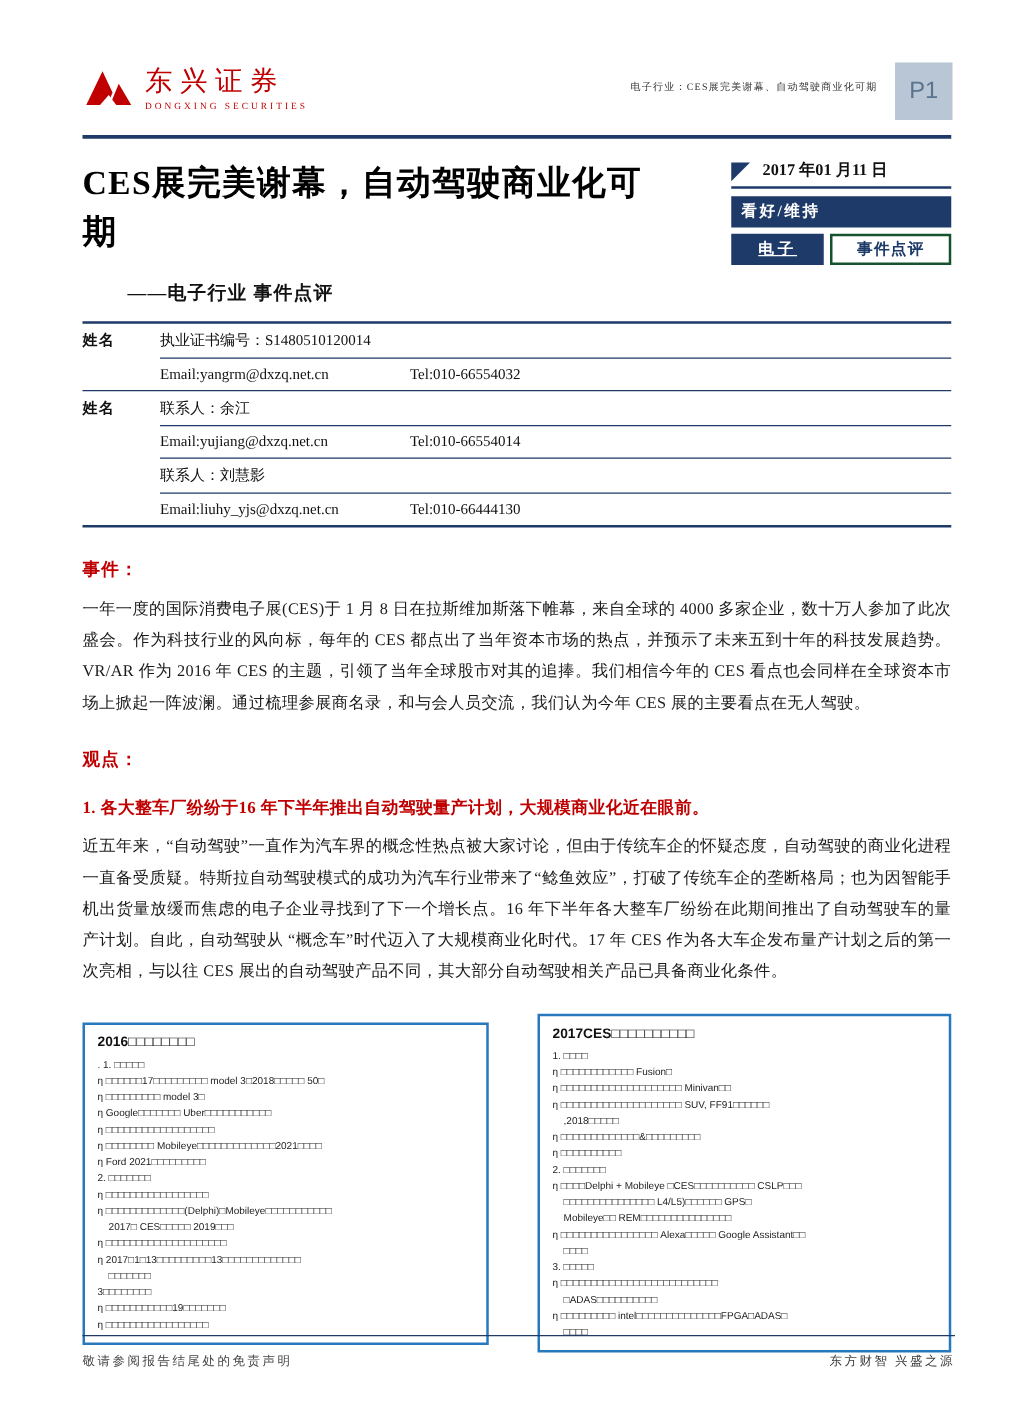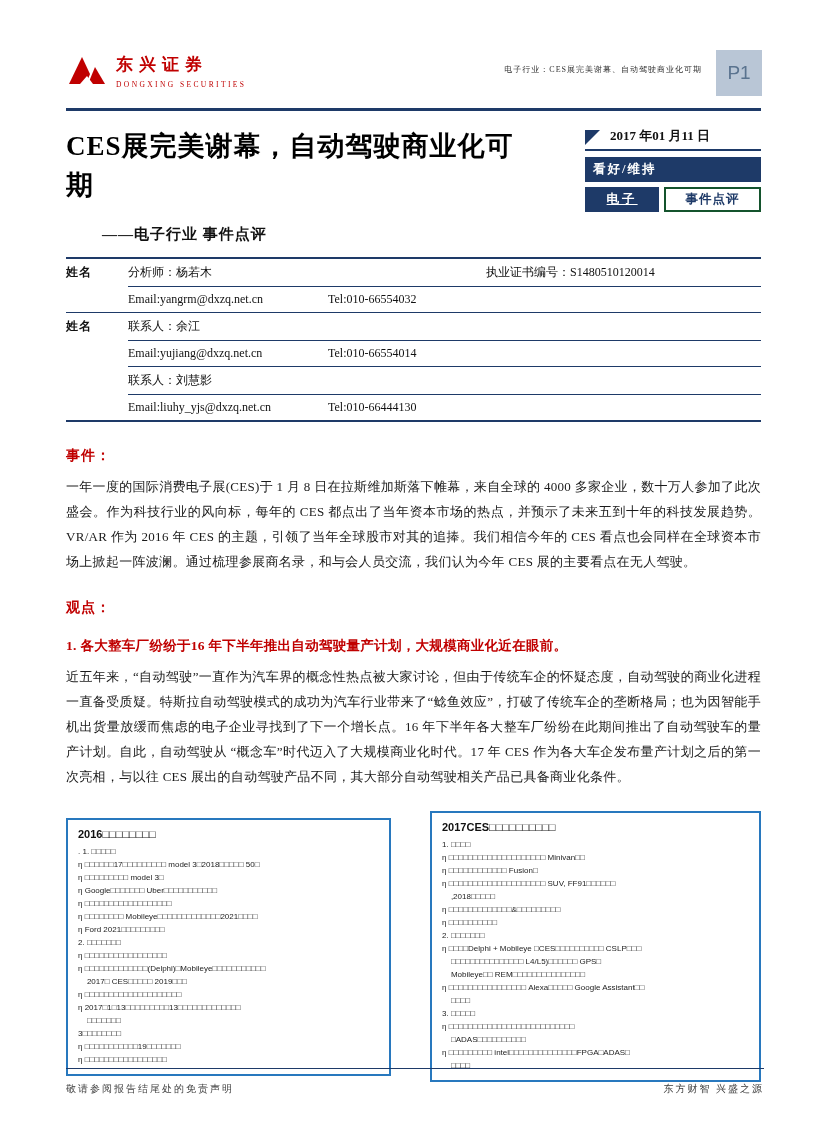--- a/index.html
+++ b/index.html
@@ -6,21 +6,21 @@
   html,body { background:#ffffff; }
   .page {
     position:relative; width:827px; height:1122px; margin:0 auto;
     background:#ffffff; overflow:hidden;
     font-family:"Liberation Serif", serif; color:#111;
   }
   
   .hdr { display:flex; align-items:flex-start; padding:50px 65px 0 66px; }
   .logo-wrap { display:flex; align-items:center; }
   .logo-icon { width:42px; height:42px; margin-right:8px; }
-  .brand-cn { font-size:17px; font-weight:bold; color:#c00000; letter-spacing:6px; line-height:24px; }
+  .brand-cn { font-size:22px; font-weight:normal; color:#c00000; letter-spacing:6px; line-height:24px; }
   .brand-en { font-size:7.5px; color:#c00000; letter-spacing:2.4px; margin-top:3px; }
   .hdr-right { margin-left:auto; display:flex; align-items:flex-start; }
   .hdr-right-text { text-align:right; padding-top:6px; }
   .series { color:#1e3a68; font-weight:bold; font-size:17px; letter-spacing:1px; }
   .hdr-sub { font-size:8px; color:#333; margin-top:8px; letter-spacing:1px; }
   .p1-badge {
     width:46px; height:46px; margin-left:14px; background:#b9c6d6; color:#5a738f;
     font-family:"Liberation Sans", sans-serif; font-size:19px;
     display:flex; align-items:center; justify-content:center;
   }
@@ -100,21 +100,20 @@
         <div class="tag-ind">电子</div>
         <div class="tag-doc">事件点评</div>
       </div>
     </div>
   </div>
   <div class="subheading">——电子行业 事件点评</div>
 
   <div class="atable">
     <div class="arow r1">
       <span class="alabel">姓名</span>
-      <span class="aname">分析师：杨若木</span>
       <span class="aextra">执业证书编号：S1480510120014</span>
     </div>
     <div class="sep ind"></div>
     <div class="arow r2">
       <span class="alabel"></span>
       <span class="aname">Email:yangrm@dxzq.net.cn</span>
       <span class="aextra">Tel:010-66554032</span>
     </div>
     <div class="sep"></div>
     <div class="arow r3">
@@ -170,22 +169,22 @@
           <div class="box-line">    □□□□□□□</div>
           <div class="box-line">3□□□□□□□□</div>
           <div class="box-line">η □□□□□□□□□□□19□□□□□□□</div>
           <div class="box-line">η □□□□□□□□□□□□□□□□□</div>
         </div>
     </div>
     <div class="hbox rt">
       <div class="box-title">2017CES□□□□□□□□□□</div>
       <div>
           <div class="box-line">1. □□□□</div>
+          <div class="box-line">η □□□□□□□□□□□□ Fusion□</div>
           <div class="box-line">η □□□□□□□□□□□□□□□□□□□□ Minivan□□</div>
-          <div class="box-line">η □□□□□□□□□□□□ Fusion□</div>
           <div class="box-line">η □□□□□□□□□□□□□□□□□□□□ SUV, FF91□□□□□□</div>
           <div class="box-line">    ,2018□□□□□</div>
           <div class="box-line">η □□□□□□□□□□□□□&amp;□□□□□□□□□</div>
           <div class="box-line">η □□□□□□□□□□</div>
           <div class="box-line">2. □□□□□□□</div>
           <div class="box-line">η □□□□Delphi + Mobileye □CES□□□□□□□□□□ CSLP□□□</div>
           <div class="box-line">    □□□□□□□□□□□□□□□ L4/L5)□□□□□□ GPS□</div>
           <div class="box-line">    Mobileye□□ REM□□□□□□□□□□□□□□□</div>
           <div class="box-line">η □□□□□□□□□□□□□□□□ Alexa□□□□□ Google Assistant□□</div>
           <div class="box-line">    □□□□</div>

